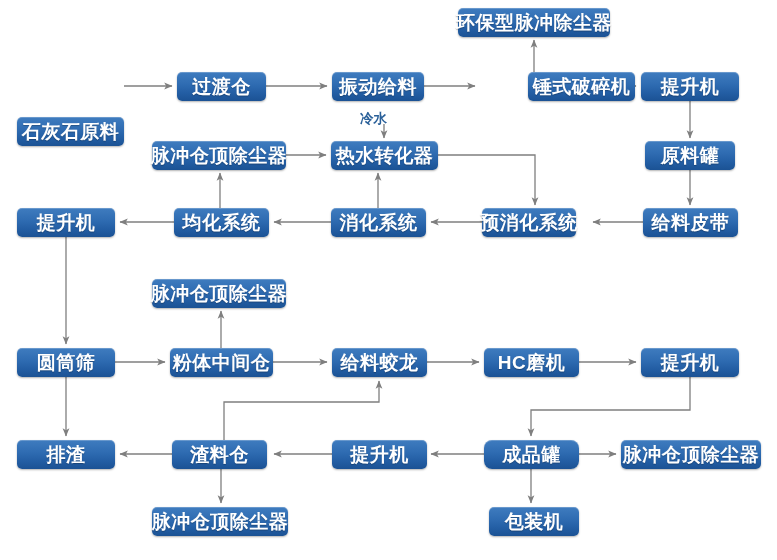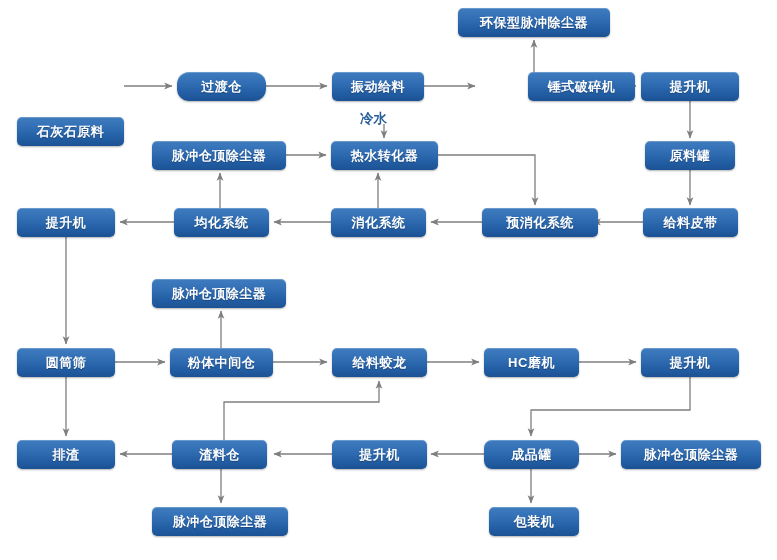--- a/index.html
+++ b/index.html
@@ -28,21 +28,21 @@
   .node {
     position: absolute;
     box-sizing: border-box;
     display: flex;
     align-items: center;
     justify-content: center;
     border-radius: 5px;
     background: linear-gradient(to bottom, #3f7cbf 0%, #2f6cb2 42%, #235ea4 72%, #1b5294 100%);
     box-shadow: 0 1px 2px rgba(0,0,0,0.30), inset 0 1px 0 rgba(255,255,255,0.22);
     color: #ffffff;
-    font-size: 13px;
+    font-size: 19px;
     font-weight: bold;
     letter-spacing: 0.5px;
     white-space: nowrap;
     text-shadow: 0 1px 1px rgba(0,0,0,0.25);
     z-index: 2;
   }
   .free-label {
     position: absolute;
     color: #2a6099;
     font-size: 13.5px;
@@ -92,21 +92,21 @@
         <polyline points="484,454 431,454" fill="none" stroke="#7f7f7f" stroke-width="1.3" marker-end="url(#arrowhead)"></polyline>
         <polyline points="579,454 616,454" fill="none" stroke="#7f7f7f" stroke-width="1.3" marker-end="url(#arrowhead)"></polyline>
         <polyline points="221,469 221,503" fill="none" stroke="#7f7f7f" stroke-width="1.3" marker-end="url(#arrowhead)"></polyline>
         <polyline points="531,469 531,503" fill="none" stroke="#7f7f7f" stroke-width="1.3" marker-end="url(#arrowhead)"></polyline>
       </g>
   </svg>
   <div id="node-layer">
       <div class="node" style="left: 17px; top: 72px; width: 107px; height: 29px; margin-top: 45px;">
         <span>石灰石原料</span>
       </div>
-      <div class="node" style="left: 177px; top: 72px; width: 89px; height: 29px; border-radius: 12px;">
+      <div class="node" style="left: 177px; top: 72px; width: 89px; height: 29px;">
         <span>过渡仓</span>
       </div>
       <div class="node" style="left: 332px; top: 72px; width: 92px; height: 29px;">
         <span>振动给料</span>
       </div>
       <div class="node" style="left: 480px; top: 72px; width: 107px; height: 29px; margin-left: 48px;">
         <span>锤式破碎机</span>
       </div>
       <div class="node" style="left: 641px; top: 72px; width: 98px; height: 29px;">
         <span>提升机</span>
@@ -125,21 +125,21 @@
       </div>
       <div class="node" style="left: 17px; top: 208px; width: 98px; height: 29px;">
         <span>提升机</span>
       </div>
       <div class="node" style="left: 174px; top: 208px; width: 95px; height: 29px;">
         <span>均化系统</span>
       </div>
       <div class="node" style="left: 331px; top: 208px; width: 95px; height: 29px;">
         <span>消化系统</span>
       </div>
-      <div class="node" style="left: 482px; top: 208px; width: 116px; height: 29px;">
+      <div class="node" style="left: 482px; top: 208px; width: 94px; height: 29px;">
         <span>预消化系统</span>
       </div>
       <div class="node" style="left: 643px; top: 208px; width: 95px; height: 29px;">
         <span>给料皮带</span>
       </div>
       <div class="node" style="left: 152px; top: 279px; width: 134px; height: 29px;">
         <span>脉冲仓顶除尘器</span>
       </div>
       <div class="node" style="left: 17px; top: 348px; width: 98px; height: 29px;">
         <span>圆筒筛</span>

